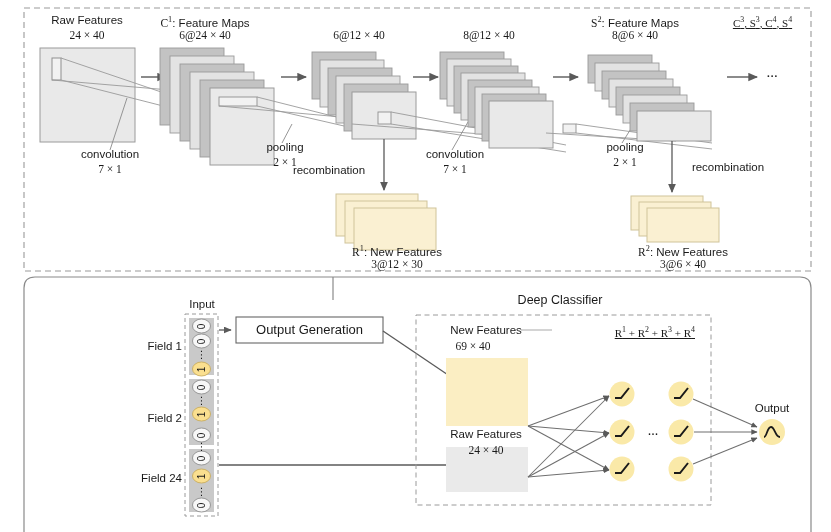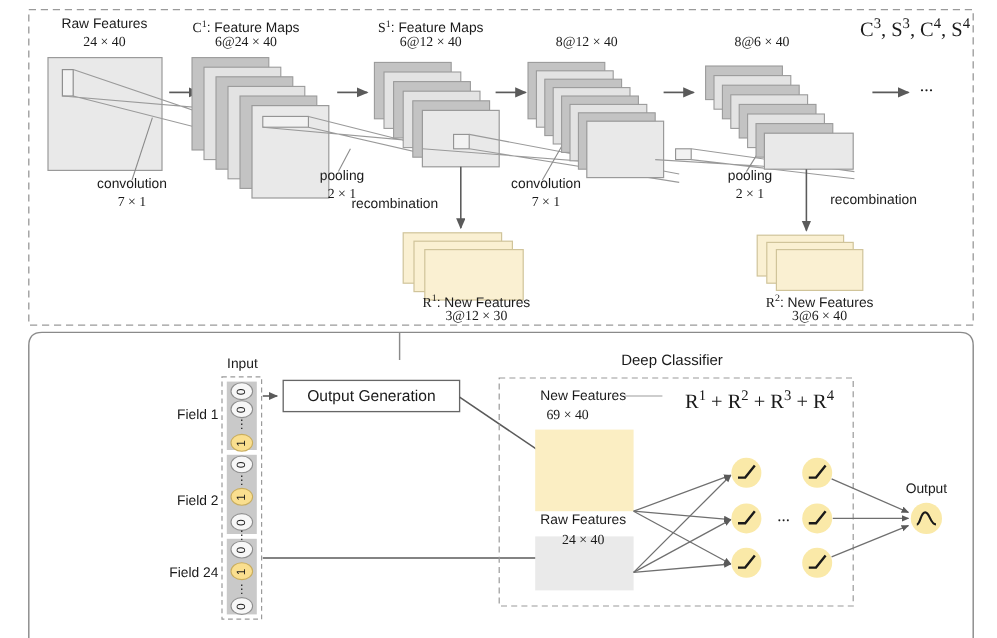--- a/index.html
+++ b/index.html
@@ -5,21 +5,21 @@
   html,body{margin:0;padding:0;background:#fff;}
   body{width:831px;height:532px;overflow:hidden;
        font-family:"Liberation Sans", sans-serif;color:#111;}
   #root{position:relative;width:831px;height:532px;}
   svg.layer{position:absolute;left:0;top:0;width:831px;height:532px;}
   .lbl{position:absolute;font-size:11.5px;line-height:13px;text-align:center;
        white-space:nowrap;color:#1a1a1a;}
   .mix{font-family:"Liberation Sans", sans-serif;}
   .ser{font-family:"Liberation Serif", serif;}
   sup{font-size:.72em;vertical-align:super;}
-  .big{font-size:17px;}
+  .big{font-size:11px;text-decoration:underline;}
 </style>
 </head>
 <body>
 
 <div id="root">
 
   <svg class="layer" viewBox="0 0 831 532">
     <defs>
       <marker id="ar" markerWidth="7" markerHeight="7" refX="6.2" refY="3" orient="auto">
         <path d="M0,0 L7,3 L0,6 z" fill="#5a5a5a"></path>
@@ -216,25 +216,25 @@
     <div class="lbl" style="left:196px;top:485px;width:11px;font-size:10px;">⋮</div>
     <div class="lbl" style="left:196px;top:499px;width:11px;transform:rotate(-90deg);font-size:10px;">0</div>
   </div>
 
   <div class="lbl" style="left:37px;top:14px;width:100px;">Raw Features</div>
   <div class="lbl ser" style="left:37px;top:29px;width:100px;">24 × 40</div>
 
   <div class="lbl" style="left:140px;top:13px;width:130px;"><span class="ser">C<sup>1</sup></span><span class="mix">: Feature Maps</span></div>
   <div class="lbl ser" style="left:140px;top:29px;width:130px;">6@24 × 40</div>
 
-  <div class="lbl" style="left:294px;top:13px;width:130px;"><span class="ser">S<sup>1</sup></span><span class="mix">: Feature Maps</span></div>
   <div class="lbl ser" style="left:294px;top:29px;width:130px;">6@12 × 40</div>
 
   <div class="lbl ser" style="left:424px;top:29px;width:130px;">8@12 × 40</div>
 
+  <div class="lbl" style="left:570px;top:13px;width:130px;"><span class="ser">S<sup>2</sup></span><span class="mix">: Feature Maps</span></div>
   <div class="lbl ser" style="left:570px;top:29px;width:130px;">8@6 × 40</div>
 
   <div class="lbl ser big" style="left:700px;top:13px;width:125px;">C<sup>3</sup>, S<sup>3</sup>, C<sup>4</sup>, S<sup>4</sup></div>
 
   <div class="lbl ser" style="left:752px;top:66px;width:40px;font-size:15px;">...</div>
 
   <div class="lbl" style="left:60px;top:148px;width:100px;">convolution</div>
   <div class="lbl ser" style="left:60px;top:163px;width:100px;">7 × 1</div>
 
   <div class="lbl" style="left:242px;top:141px;width:86px;">pooling</div>

